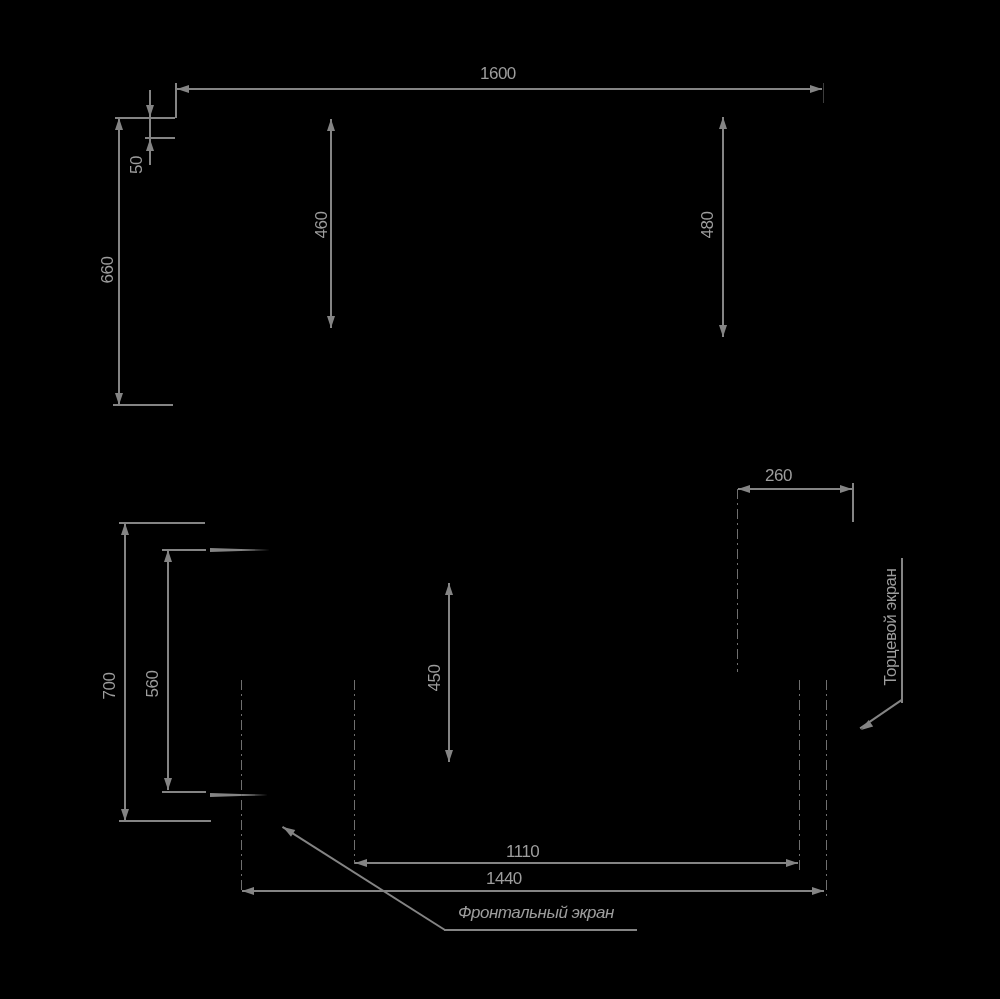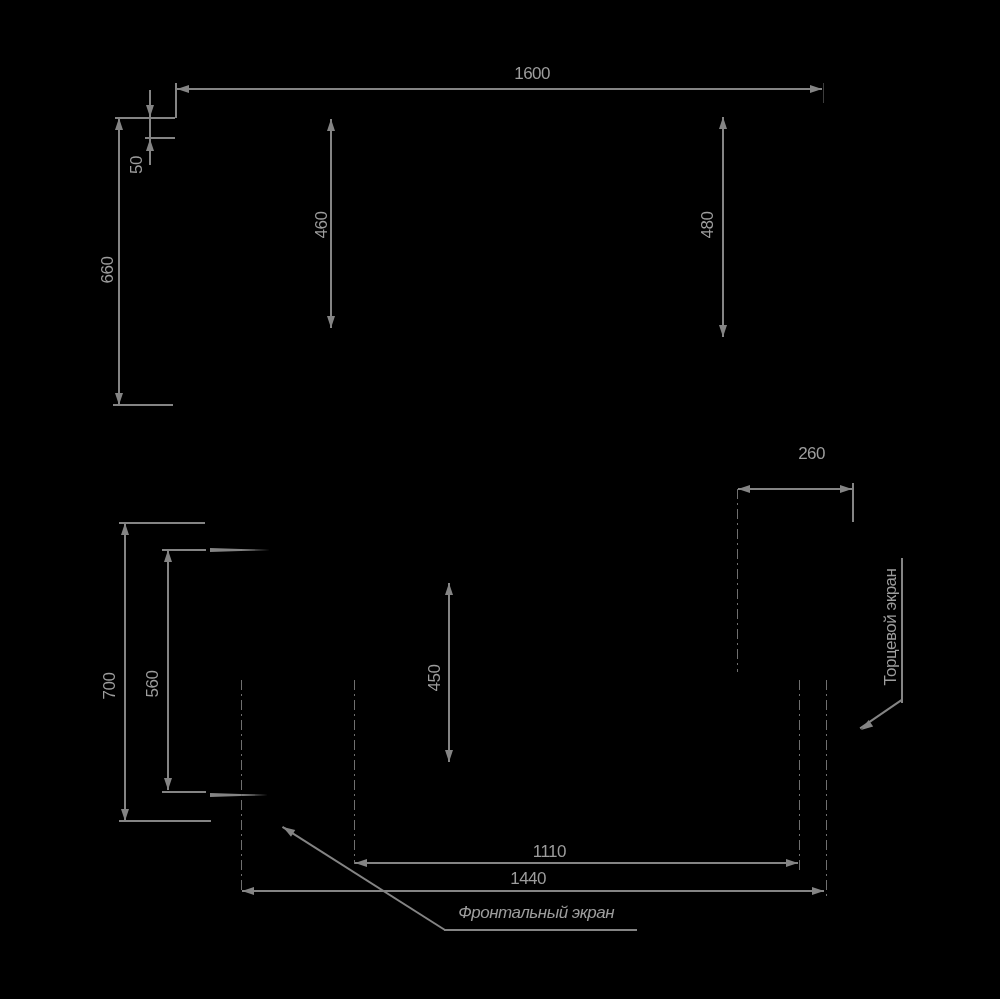--- a/index.html
+++ b/index.html
@@ -25,21 +25,21 @@
     background: repeating-linear-gradient(to bottom,
       var(--faint) 0 10px, transparent 10px 14px,
       var(--faint) 14px 16px, transparent 16px 20px);
   }
   .arr { position: absolute; width: 0; height: 0; border-style: solid; }
   .arr-l { border-width: 4px 12px 4px 0; border-color: transparent var(--line) transparent transparent; }
   .arr-r { border-width: 4px 0 4px 12px; border-color: transparent transparent transparent var(--line); }
   .arr-u { border-width: 0 4px 12px 4px; border-color: transparent transparent var(--line) transparent; }
   .arr-d { border-width: 12px 4px 0 4px; border-color: var(--line) transparent transparent transparent; }
   .htext {
-    position: absolute; text-align: right;
+    position: absolute; text-align: left;
     color: var(--text); font-size: 17px; line-height: 18px;
     letter-spacing: -0.5px; white-space: nowrap;
   }
   .vtext {
     position: absolute; display: flex; align-items: center; justify-content: center;
     color: var(--text); font-size: 17px; line-height: 18px;
     letter-spacing: -0.5px; white-space: nowrap;
     transform: rotate(-90deg);
   }
   .taper { position: absolute; height: 4px; background: var(--line);
@@ -79,21 +79,21 @@
   <div class="vline" style="left:722px; top:117px; height:220px;"></div>
   <div class="arr arr-u" style="left:719px; top:117px;"></div>
   <div class="arr arr-d" style="left:719px; top:325px;"></div>
   <div class="vtext" style="left:690px; top:217px; width:36px; height:16px;">480</div>
 
   <div class="hline" style="left:738px; top:488px; width:114px;"></div>
   <div class="arr arr-l" style="left:738px; top:485px;"></div>
   <div class="arr arr-r" style="left:840px; top:485px;"></div>
   <div class="vdash" style="left:737px; top:489px; height:183px;"></div>
   <div class="vline" style="left:852px; top:483px; height:39px;"></div>
-  <div class="htext" style="left:765px; top:445px; width:60px;">260</div>
+  <div class="htext" style="left:765px; top:467px; width:60px;">260</div>
 
   <div class="vline" style="left:124px; top:523px; height:298px;"></div>
   <div class="arr arr-u" style="left:121px; top:523px;"></div>
   <div class="arr arr-d" style="left:121px; top:809px;"></div>
   <div class="hline" style="left:119px; top:522px; width:86px;"></div>
   <div class="hline" style="left:119px; top:820px; width:92px;"></div>
   <div class="vtext" style="left:92px; top:678px; width:36px; height:16px;">700</div>
 
   <div class="vline" style="left:167px; top:550px; height:240px;"></div>
   <div class="arr arr-u" style="left:164px; top:550px;"></div>

